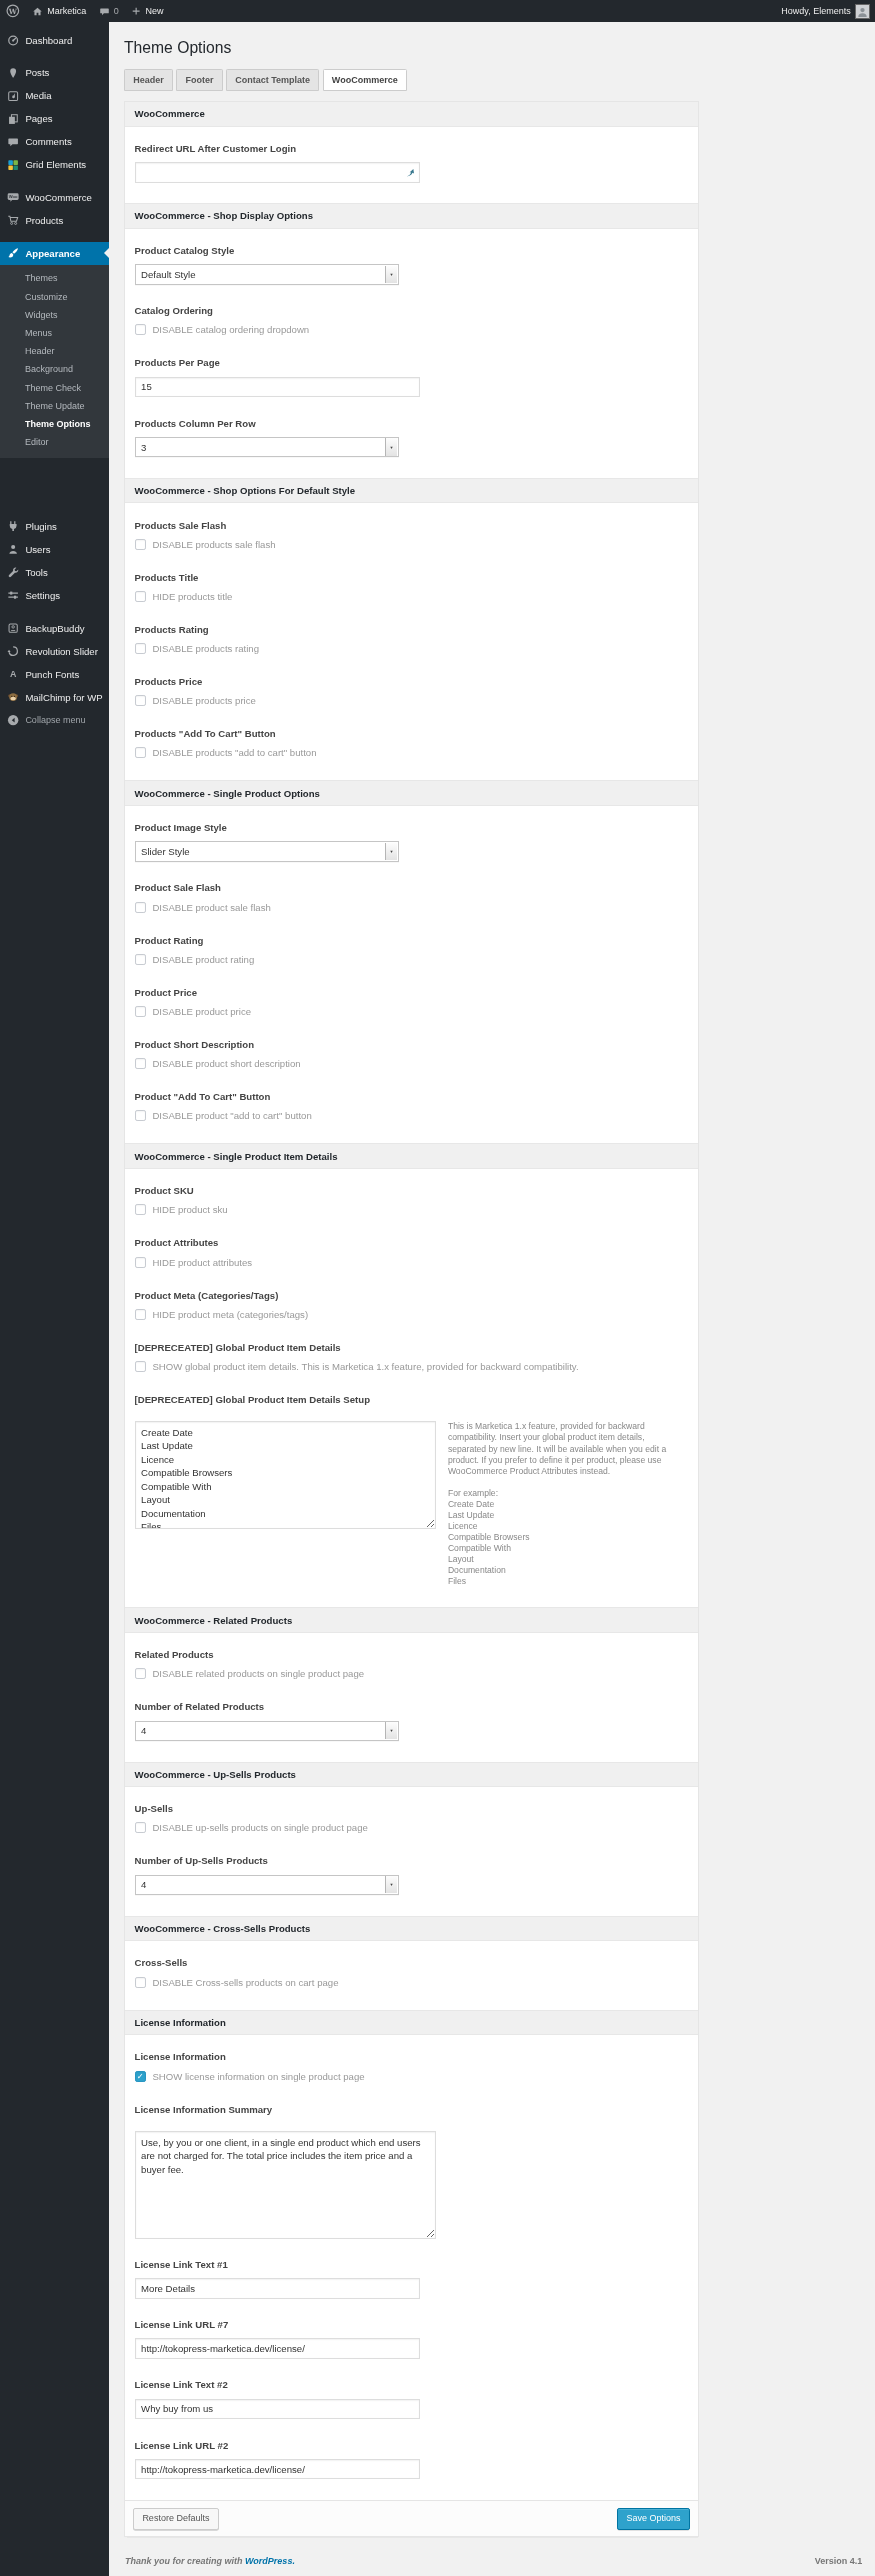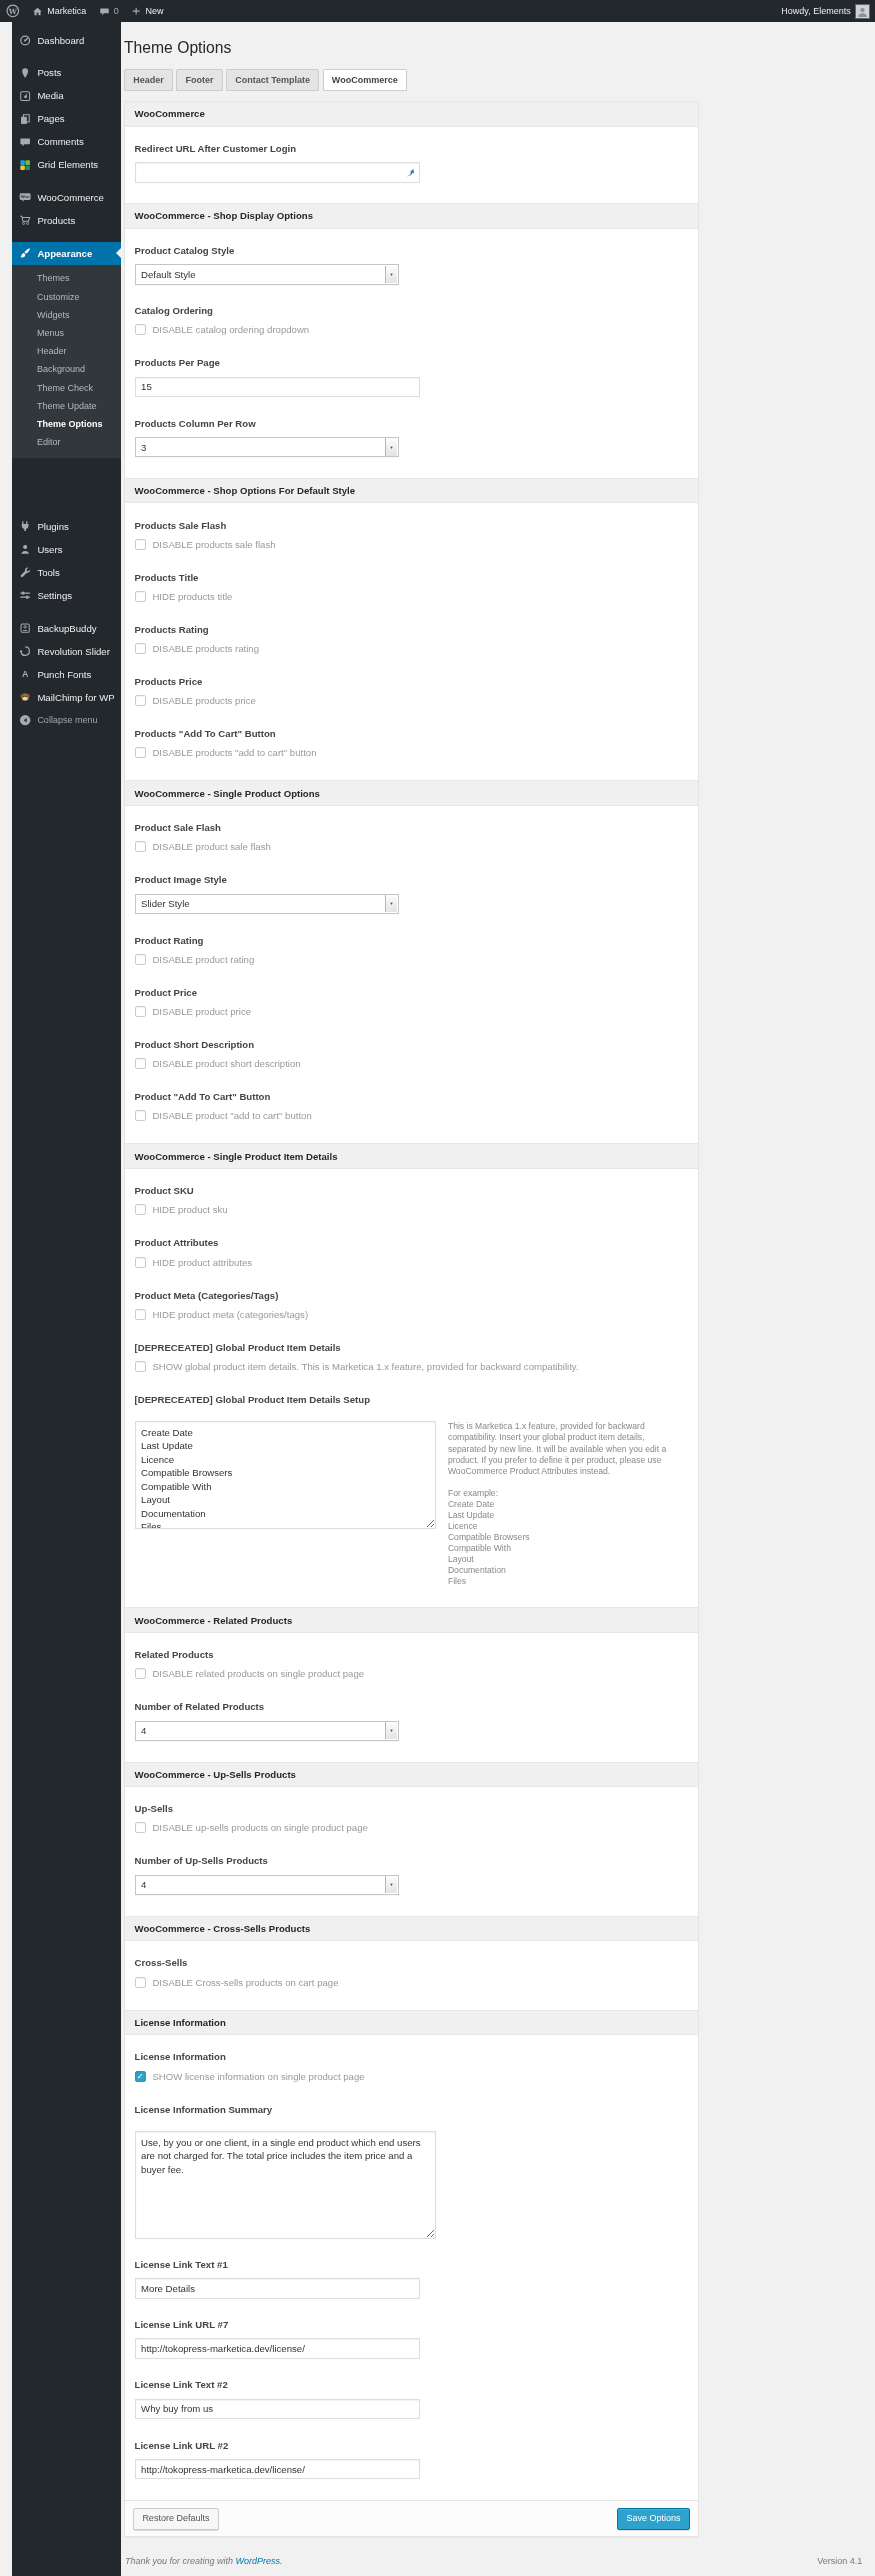--- a/index.html
+++ b/index.html
@@ -23,21 +23,21 @@
     display:flex; align-items:center; font-size:9px;
   }
   .ab-item { display:flex; align-items:center; gap:4.1px; padding:0 6.2px; height:22px; cursor:pointer; }
   .ab-count { color:#a7aaad; }
   .ab-right { margin-left:auto; display:flex; align-items:center; }
   .ab-howdy { color:#eee; }
   .ab-avatar { width:15px; height:15px; overflow:hidden; border:0.7px solid #666; }
 
   
   .sidebar {
-    position:absolute; top:22px; left:12px; bottom:0; width:109px;
+    position:absolute; top:22px; left:0; bottom:0; width:109px;
     background:#23282d; color:#eee;
   }
   #admin-menu { padding-top:6.8px; }
   .menu-item {
     position:relative; display:flex; align-items:center;
     min-height:23px; padding:0 2.7px 0 6.2px; font-size:9.6px; color:#eee; cursor:pointer;
   }
   .menu-item .icon { width:13.7px; height:13.7px; margin-right:5.5px; flex:0 0 13.7px; }
   .menu-item.active { background:#0073aa; color:#fff; font-weight:bold; }
   .menu-item.active::after {
@@ -118,21 +118,21 @@
   }
   .btn { font-size:9px; line-height:1; padding:5.5px 8.2px; border-radius:2.1px; cursor:pointer; }
   .btn-secondary { background:#f7f7f7; border:0.7px solid #ccc; color:#555; box-shadow:0 0.7px 0 #ccc; }
   .btn-primary {
     background:#2ea2cc; border:0.7px solid #0074a2; color:#fff;
     box-shadow:inset 0 0.7px 0 rgba(120,200,230,.5), 0 0.7px 0 rgba(0,0,0,.15);
   }
 
   .page-footer {
     position:absolute; left:125px; right:13.7px; bottom:9.6px;
-    display:flex; justify-content:space-between; font-size:9px; color:#777;
+    display:flex; justify-content:space-between; font-size:9px; color:#777;font-weight:bold;
   }
   .thankyou { font-style:italic; }
   .thankyou .wp-link { color:#0073aa; text-decoration:none; font-style:italic; cursor:pointer; }
 </style>
 </head>
 <body>
 
 <div class="adminbar">
   <div class="ab-item">
     <span class="icon">
@@ -457,32 +457,32 @@
               <div class="cb-row">
                 <span class="checkbox"></span>
                 <span class="cb-text">DISABLE products "add to cart" button</span>
               </div>
             </div>
           </div>
         </div>
         <div class="section">
           <div class="section-header">WooCommerce - Single Product Options</div>
           <div class="section-body">
-            <div class="field field-checkbox">
-              <div class="field-label">Product Sale Flash</div>
-              <div class="cb-row">
-                <span class="checkbox"></span>
-                <span class="cb-text">DISABLE product sale flash</span>
-              </div>
-            </div>
             <div class="field field-select">
               <div class="field-label">Product Image Style</div>
               <div class="selectbox">
                 <span class="sel-value">Slider Style</span>
                 <span class="sel-arrow">▼</span>
+              </div>
+            </div>
+            <div class="field field-checkbox">
+              <div class="field-label">Product Sale Flash</div>
+              <div class="cb-row">
+                <span class="checkbox"></span>
+                <span class="cb-text">DISABLE product sale flash</span>
               </div>
             </div>
             <div class="field field-checkbox">
               <div class="field-label">Product Rating</div>
               <div class="cb-row">
                 <span class="checkbox"></span>
                 <span class="cb-text">DISABLE product rating</span>
               </div>
             </div>
             <div class="field field-checkbox">

